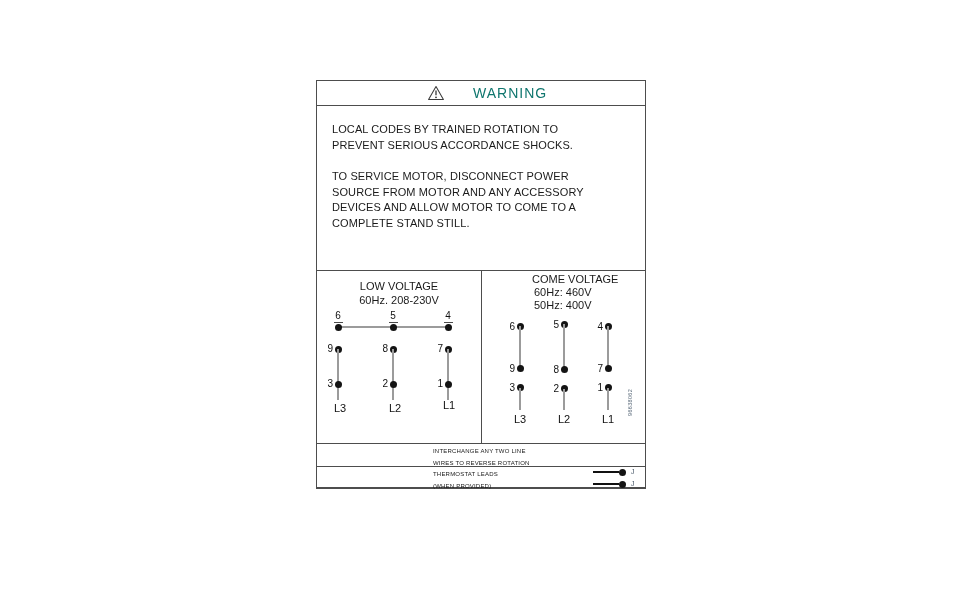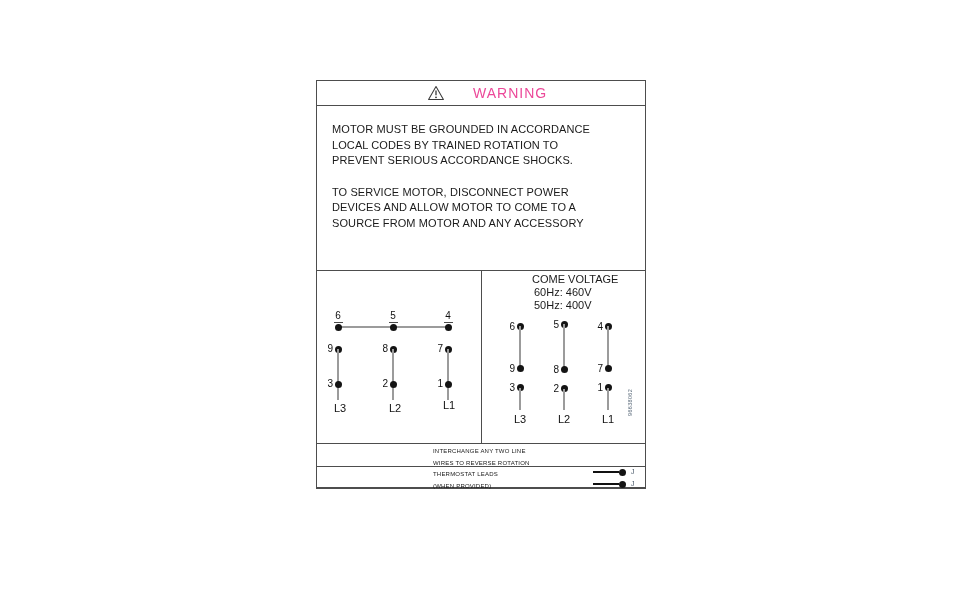--- a/index.html
+++ b/index.html
@@ -7,21 +7,21 @@
     font-family:"Liberation Sans", sans-serif; color:#1a1a1a; }
   .page { position:relative; width:976px; height:600px; background:#fff; }
 
   .label { position:absolute; left:316px; top:80px; width:330px; height:409px;
     border:1px solid #4d4d4d; border-bottom-width:2px; background:#fff;
     display:flex; flex-direction:column; }
 
   
   .hdr { position:relative; height:25px; border-bottom:1px solid #4d4d4d; flex:0 0 auto; }
   .tri { position:absolute; left:110px; top:4px; width:18px; height:16px; }
-  .hdr-title { position:absolute; left:156px; top:4px; font-size:14px; letter-spacing:1px; color:#ec4899; }
+  .hdr-title { position:absolute; left:156px; top:4px; font-size:14px; letter-spacing:1px; color:#0f766e; }
 
   
   .txt { height:165px; border-bottom:1px solid #4d4d4d; padding:16px 0 0 15px;
     font-size:11px; line-height:15.6px; letter-spacing:0.1px; flex:0 0 auto; }
   .para.p2 { margin-top:16px; }
 
   
   .volt { height:173px; border-bottom:1px solid #4d4d4d; display:flex; flex:0 0 auto; }
   .lv { position:relative; width:164px; height:100%; }
   .hv { position:relative; flex:1; height:100%; border-left:1px solid #4d4d4d; }
@@ -63,34 +63,38 @@
           <path d="M12 2 L22.2 20 L1.8 20 Z" fill="none" stroke="#3a3a3a" stroke-width="1.4" stroke-linejoin="round"></path>
           <line x1="12" y1="7.5" x2="12" y2="14" stroke="#3a3a3a" stroke-width="1.8"></line>
           <circle cx="12" cy="17" r="1.3" fill="#3a3a3a"></circle>
         </svg>
       </span>
       <span class="hdr-title">WARNING</span>
     </div>
 
     <div class="txt">
       <div class="para p1">
-        <div>MOTOR MUST BE GROUNDED IN ACCORDANCE</div>
         <div>LOCAL CODES BY TRAINED ROTATION TO</div>
         <div>PREVENT SERIOUS ACCORDANCE SHOCKS.</div>
       </div>
       <div class="para p2">
         <div>TO SERVICE MOTOR, DISCONNECT POWER</div>
+        <div>SOURCE FROM MOTOR AND ANY ACCESSORY</div>
         <div>DEVICES AND ALLOW MOTOR TO COME TO A</div>
-        <div>SOURCE FROM MOTOR AND ANY ACCESSORY</div>
+        <div>COMPLETE STAND STILL.</div>
       </div>
     </div>
 
     <div class="volt">
 
       <div class="lv">
+        <div class="lv-titles">
+          <div>LOW VOLTAGE</div>
+          <div>60Hz. 208-230V</div>
+        </div>
 
         <span class="tn ctr" style="left:16.5px; top:39px;">6</span>
         <span class="tn ctr" style="left:71.5px; top:39px;">5</span>
         <span class="tn ctr" style="left:126.5px; top:39px;">4</span>
 
         <div class="wire" style="left:21px; top:55.2px; width:110px; height:1.6px;"></div>
         <span class="dot" style="left:17.5px; top:52.5px;"></span>
         <span class="dot" style="left:72.5px; top:52.5px;"></span>
         <span class="dot" style="left:127.5px; top:52.5px;"></span>
 

